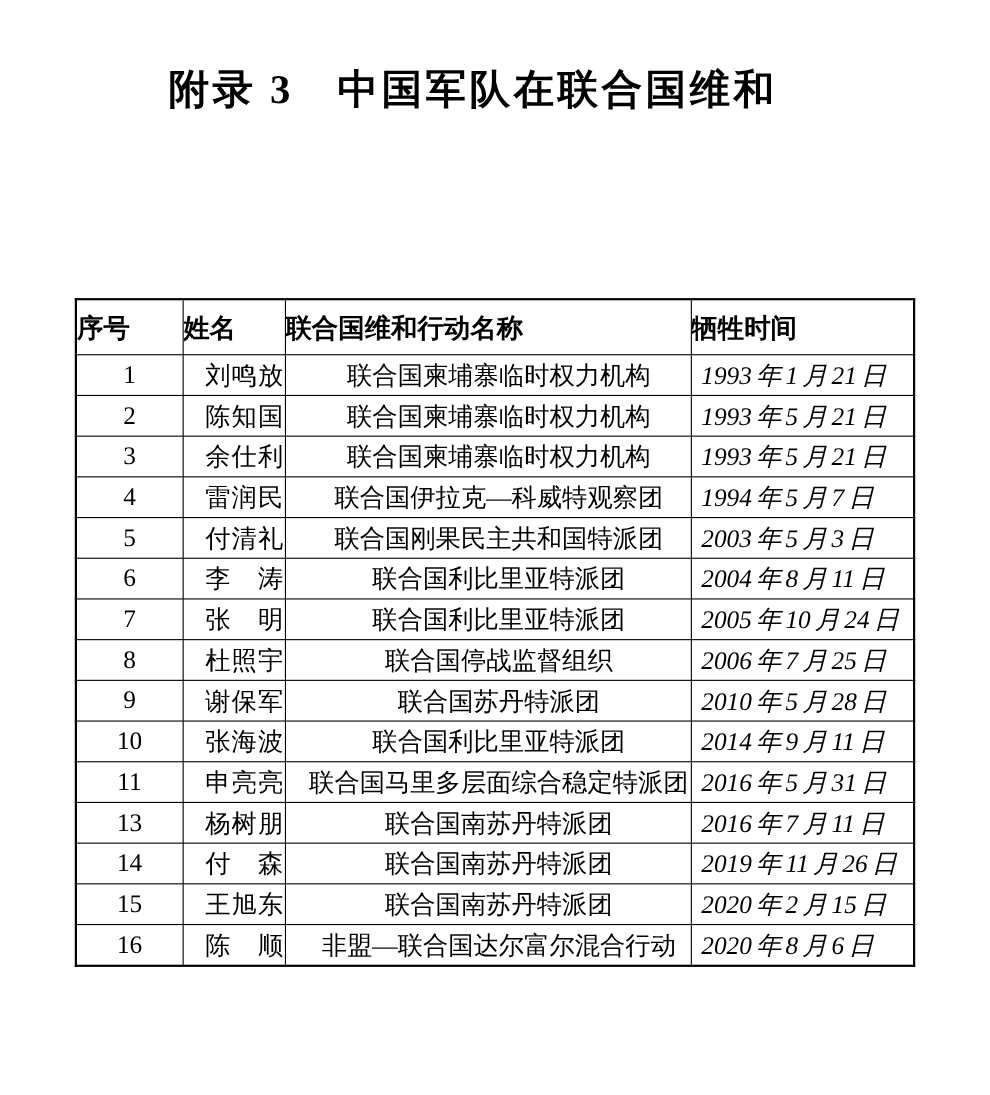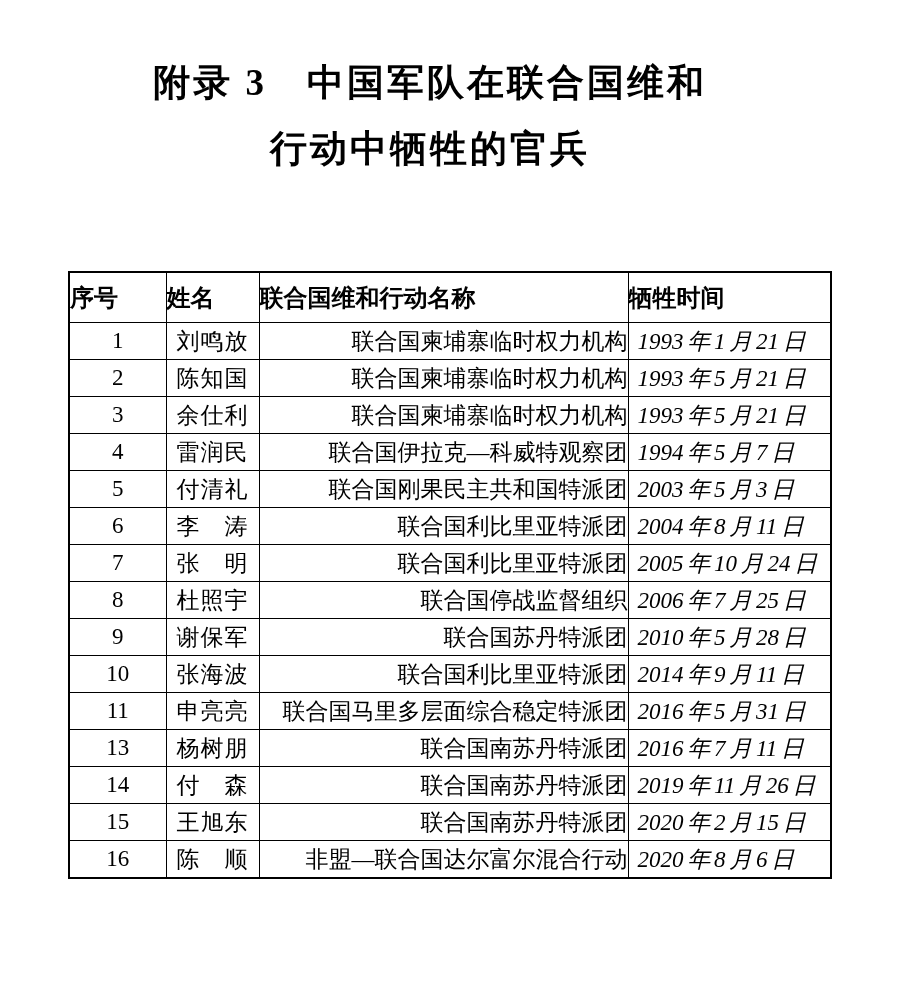--- a/index.html
+++ b/index.html
@@ -48,34 +48,33 @@
   .casualties-table th {
     height: 49px;
     font-weight: bold;
     text-align: left;
     font-size: 24px;
   }
   .casualties-table td {
     height: 36px;
   }
   td.no   { text-align: center; }
-  td.name { text-align: center; letter-spacing: 1px; }
-  td.mission { text-align: right; padding-left: 20px; }
+  td.name { text-align: right; letter-spacing: 1px; }
+  td.mission { text-align: center; padding-left: 20px; }
   td.date    { text-align: left; padding-left: 9px; word-spacing: -2px; font-style: italic; }
   col.c-no   { width: 97px; }
   col.c-name { width: 93px; }
   col.c-mission { width: 369px; }
   col.c-date { width: 203px; }
 </style>
 </head>
 <body>
 
 <div class="title-block">
   <div>附录 3　中国军队在联合国维和</div>
-  <div>行动中牺牲的官兵</div>
 </div>
 
 <table class="casualties-table">
   <colgroup>
     <col class="c-no">
       <col class="c-name">
       <col class="c-mission">
       <col class="c-date">
   </colgroup>
   <thead>

